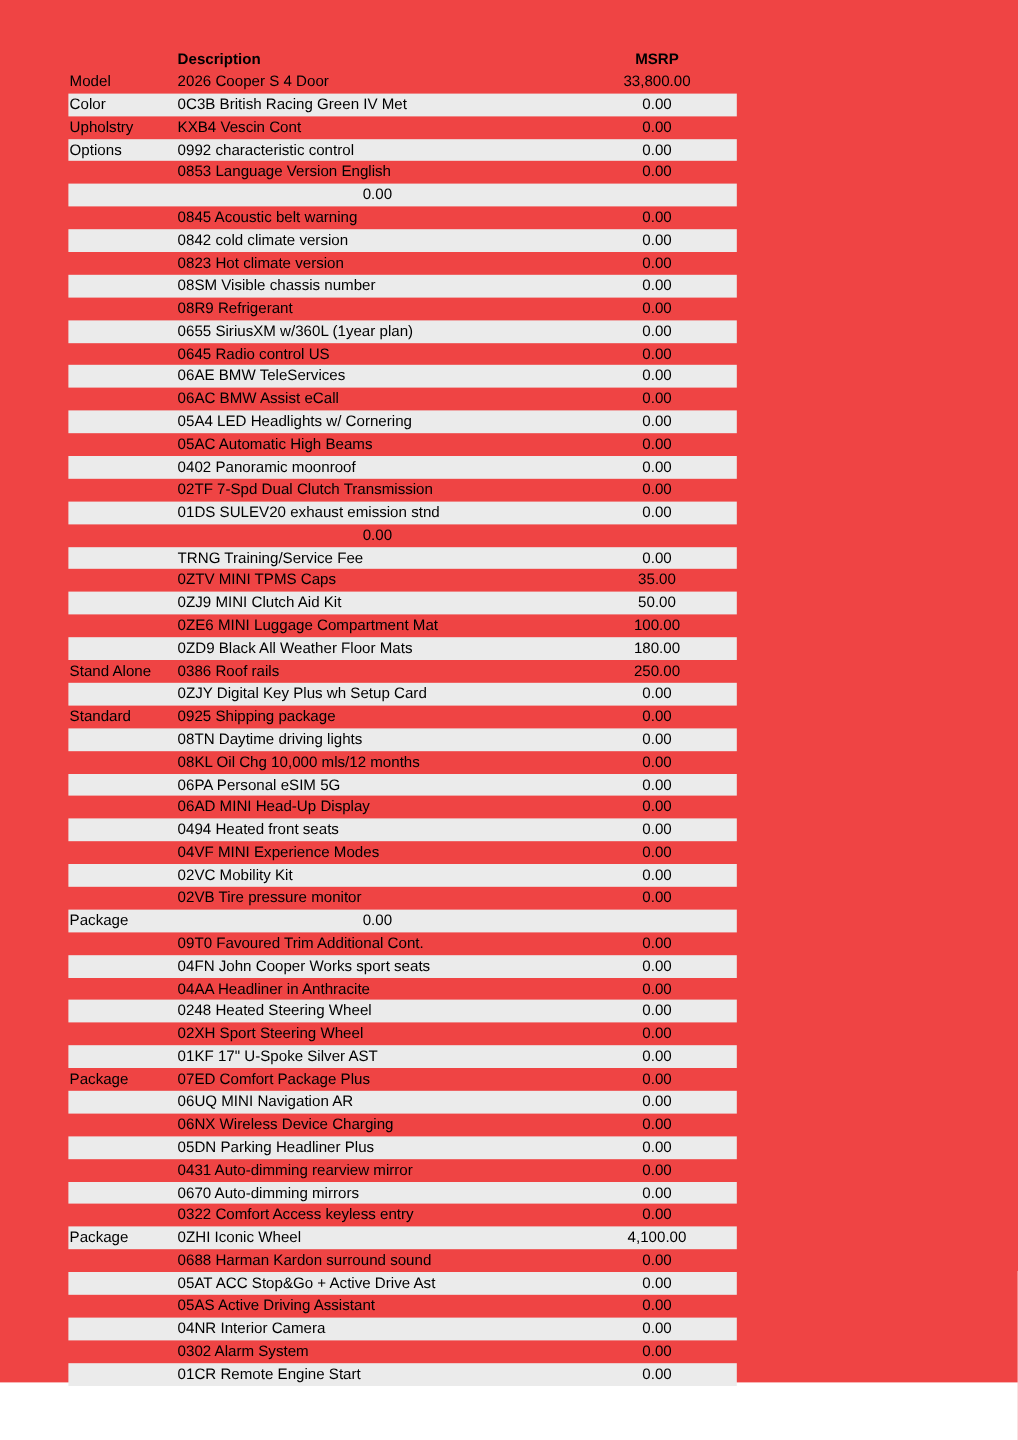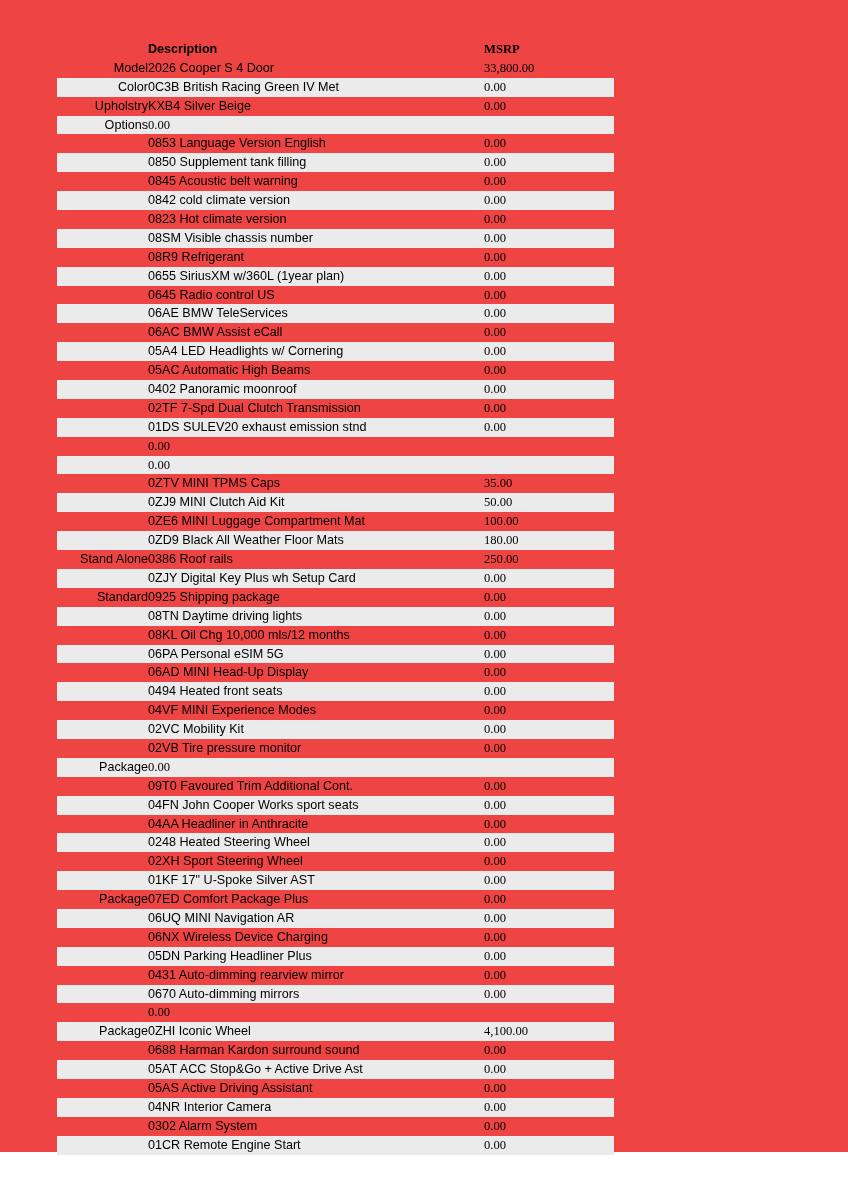--- a/index.html
+++ b/index.html
@@ -25,23 +25,23 @@
     display: grid;
     grid-template-columns: 91px 1fr 130px;
     align-items: center;
     height: 18.9px;
     font-size: 12.6px;
     line-height: 18.9px;
     white-space: nowrap;
   }
   .thead { font-weight: bold; }
   .cell { display: block; overflow: hidden; }
-  .cell-cat { padding-left: 1px; text-align: right; }
+  .cell-cat { padding-left: 1px; }
   .cell-desc { padding-left: 0; }
-  .cell-msrp { text-align: left; padding-right: 3px; font-family: Liberation Serif, serif; }
+  .cell-msrp { text-align: center; padding-right: 3px; }
   #rows .row:nth-child(even) { background: var(--stripe, #ebebeb); }
 </style>
 </head>
 <body>
 
 <div class="page">
   <div class="table">
     <div class="thead">
       <span class="cell cell-cat"></span>
       <span class="cell cell-desc">Description</span>
@@ -53,35 +53,35 @@
           <span class="cell cell-desc">2026 Cooper S 4 Door</span>
           <span class="cell cell-msrp">33,800.00</span>
         </div>
         <div class="row">
           <span class="cell cell-cat">Color</span>
           <span class="cell cell-desc">0C3B British Racing Green IV Met</span>
           <span class="cell cell-msrp">0.00</span>
         </div>
         <div class="row">
           <span class="cell cell-cat">Upholstry</span>
-          <span class="cell cell-desc">KXB4 Silver Beige</span>
+          <span class="cell cell-desc">KXB4 Vescin Cont</span>
           <span class="cell cell-msrp">0.00</span>
         </div>
         <div class="row">
           <span class="cell cell-cat">Options</span>
+          <span class="cell cell-desc">0992 characteristic control</span>
           <span class="cell cell-msrp">0.00</span>
         </div>
         <div class="row">
           <span class="cell cell-cat"></span>
           <span class="cell cell-desc">0853 Language Version English</span>
           <span class="cell cell-msrp">0.00</span>
         </div>
         <div class="row">
           <span class="cell cell-cat"></span>
-          <span class="cell cell-desc">0850 Supplement tank filling</span>
           <span class="cell cell-msrp">0.00</span>
         </div>
         <div class="row">
           <span class="cell cell-cat"></span>
           <span class="cell cell-desc">0845 Acoustic belt warning</span>
           <span class="cell cell-msrp">0.00</span>
         </div>
         <div class="row">
           <span class="cell cell-cat"></span>
           <span class="cell cell-desc">0842 cold climate version</span>
@@ -146,20 +146,21 @@
           <span class="cell cell-cat"></span>
           <span class="cell cell-desc">01DS SULEV20 exhaust emission stnd</span>
           <span class="cell cell-msrp">0.00</span>
         </div>
         <div class="row">
           <span class="cell cell-cat"></span>
           <span class="cell cell-msrp">0.00</span>
         </div>
         <div class="row">
           <span class="cell cell-cat"></span>
+          <span class="cell cell-desc">TRNG Training/Service Fee</span>
           <span class="cell cell-msrp">0.00</span>
         </div>
         <div class="row">
           <span class="cell cell-cat"></span>
           <span class="cell cell-desc">0ZTV MINI TPMS Caps</span>
           <span class="cell cell-msrp">35.00</span>
         </div>
         <div class="row">
           <span class="cell cell-cat"></span>
           <span class="cell cell-desc">0ZJ9 MINI Clutch Aid Kit</span>
@@ -289,20 +290,21 @@
           <span class="cell cell-desc">0431 Auto-dimming rearview mirror</span>
           <span class="cell cell-msrp">0.00</span>
         </div>
         <div class="row">
           <span class="cell cell-cat"></span>
           <span class="cell cell-desc">0670 Auto-dimming mirrors</span>
           <span class="cell cell-msrp">0.00</span>
         </div>
         <div class="row">
           <span class="cell cell-cat"></span>
+          <span class="cell cell-desc">0322 Comfort Access keyless entry</span>
           <span class="cell cell-msrp">0.00</span>
         </div>
         <div class="row">
           <span class="cell cell-cat">Package</span>
           <span class="cell cell-desc">0ZHI Iconic Wheel</span>
           <span class="cell cell-msrp">4,100.00</span>
         </div>
         <div class="row">
           <span class="cell cell-cat"></span>
           <span class="cell cell-desc">0688 Harman Kardon surround sound</span>

